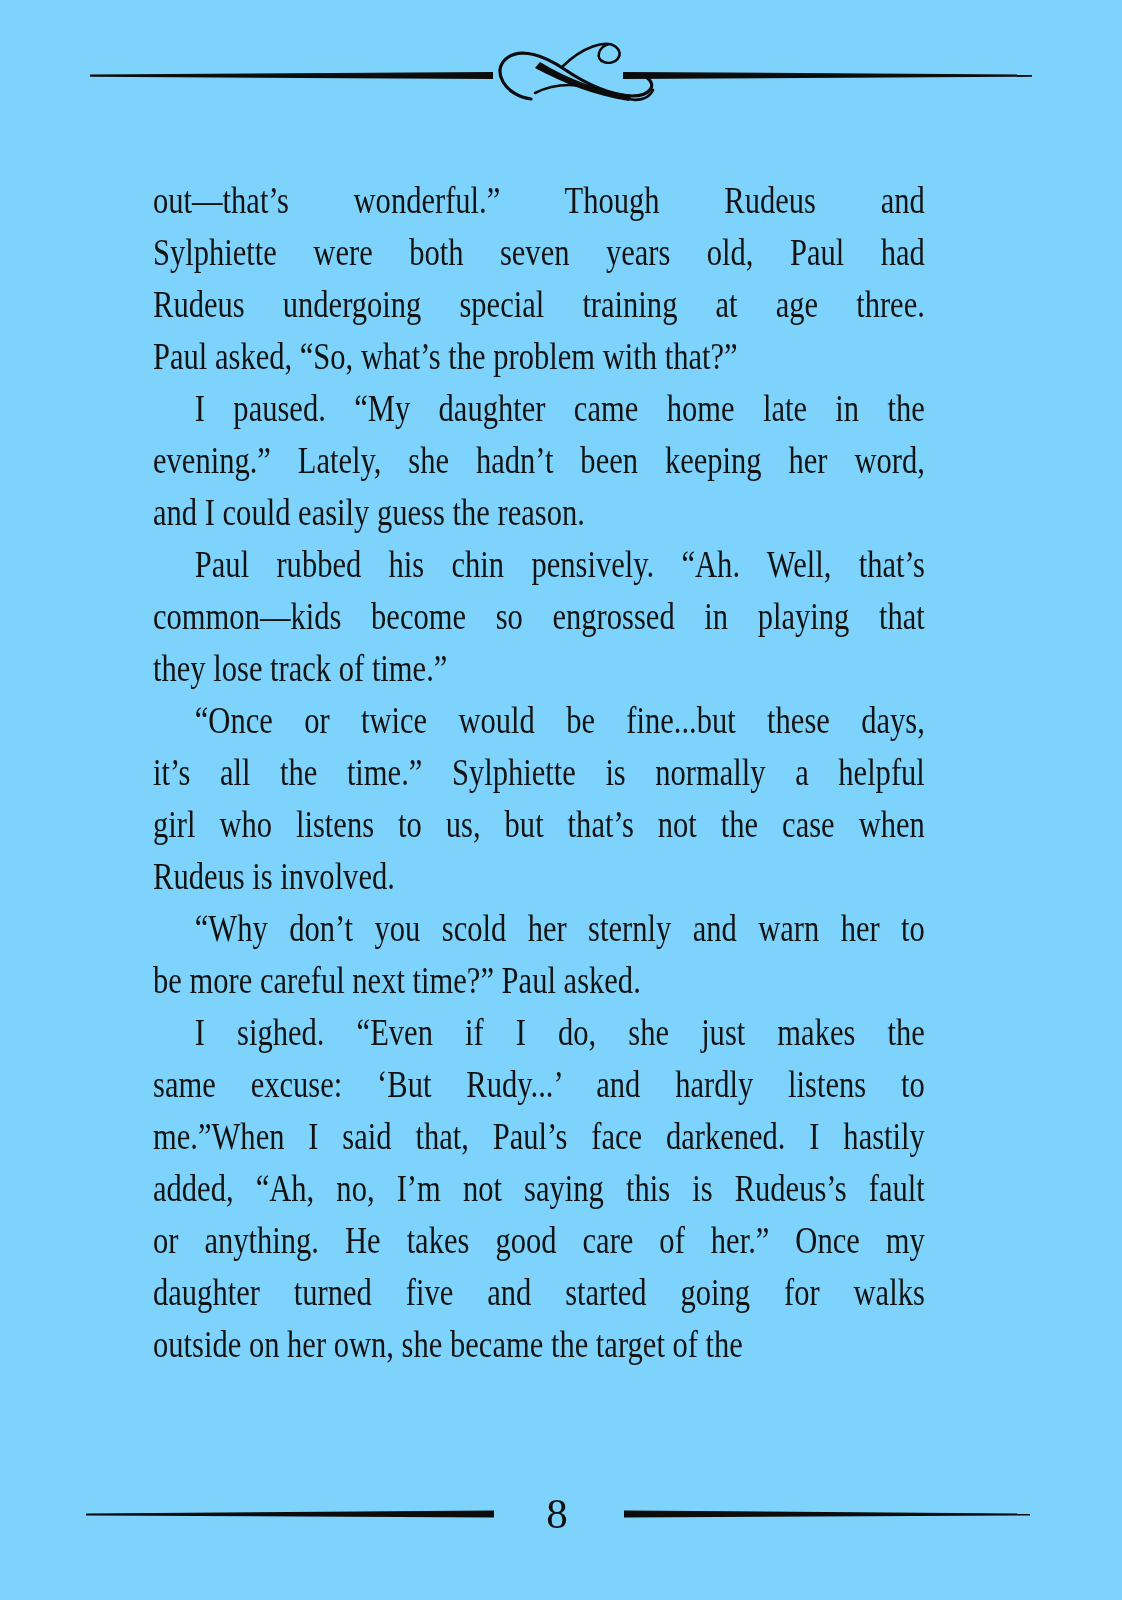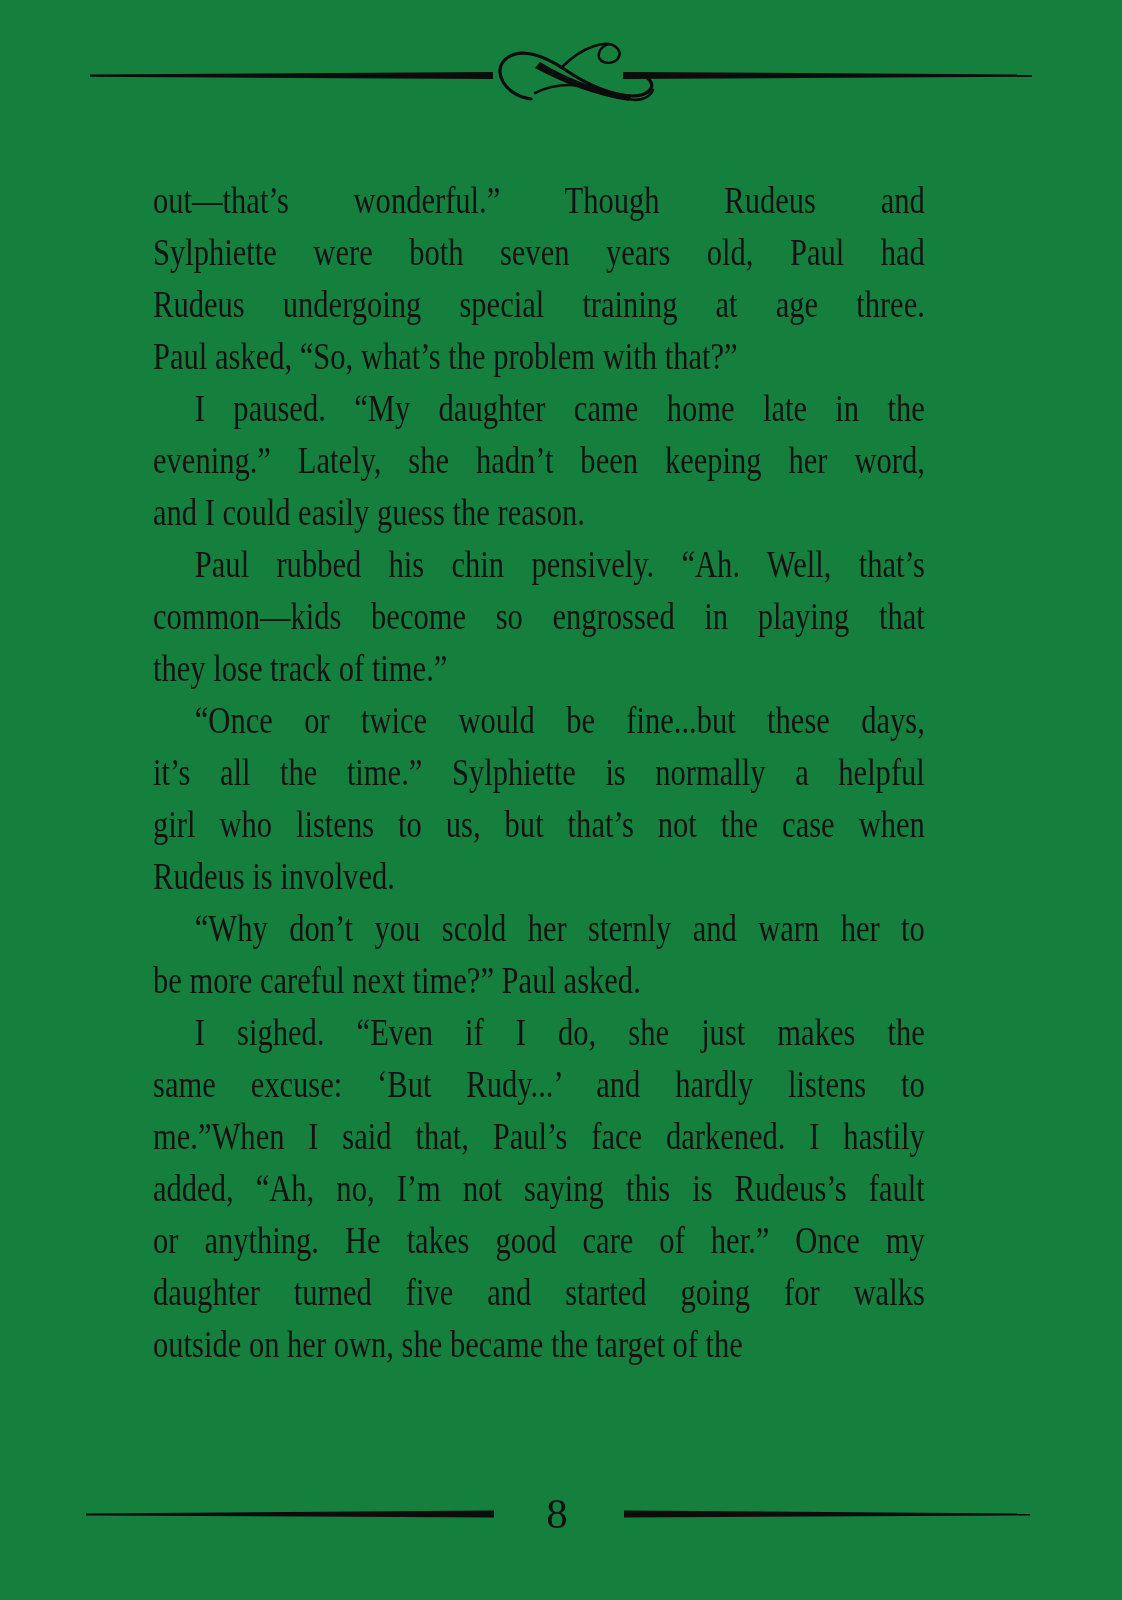--- a/index.html
+++ b/index.html
@@ -10,21 +10,21 @@
     width: 1122px;
     height: 1600px;
     background: #ffffff;
     position: relative;
     overflow: hidden;
     font-family: "Liberation Serif", serif;
   }
   .page {
     position: absolute;
     inset: 0;
-    background: #15803d;
+    background: #7dd3fc;
   }
   .header-divider {
     position: absolute;
     left: 0;
     top: 0;
     width: 1122px;
     height: 160px;
   }
   .text-block {
     position: absolute;

